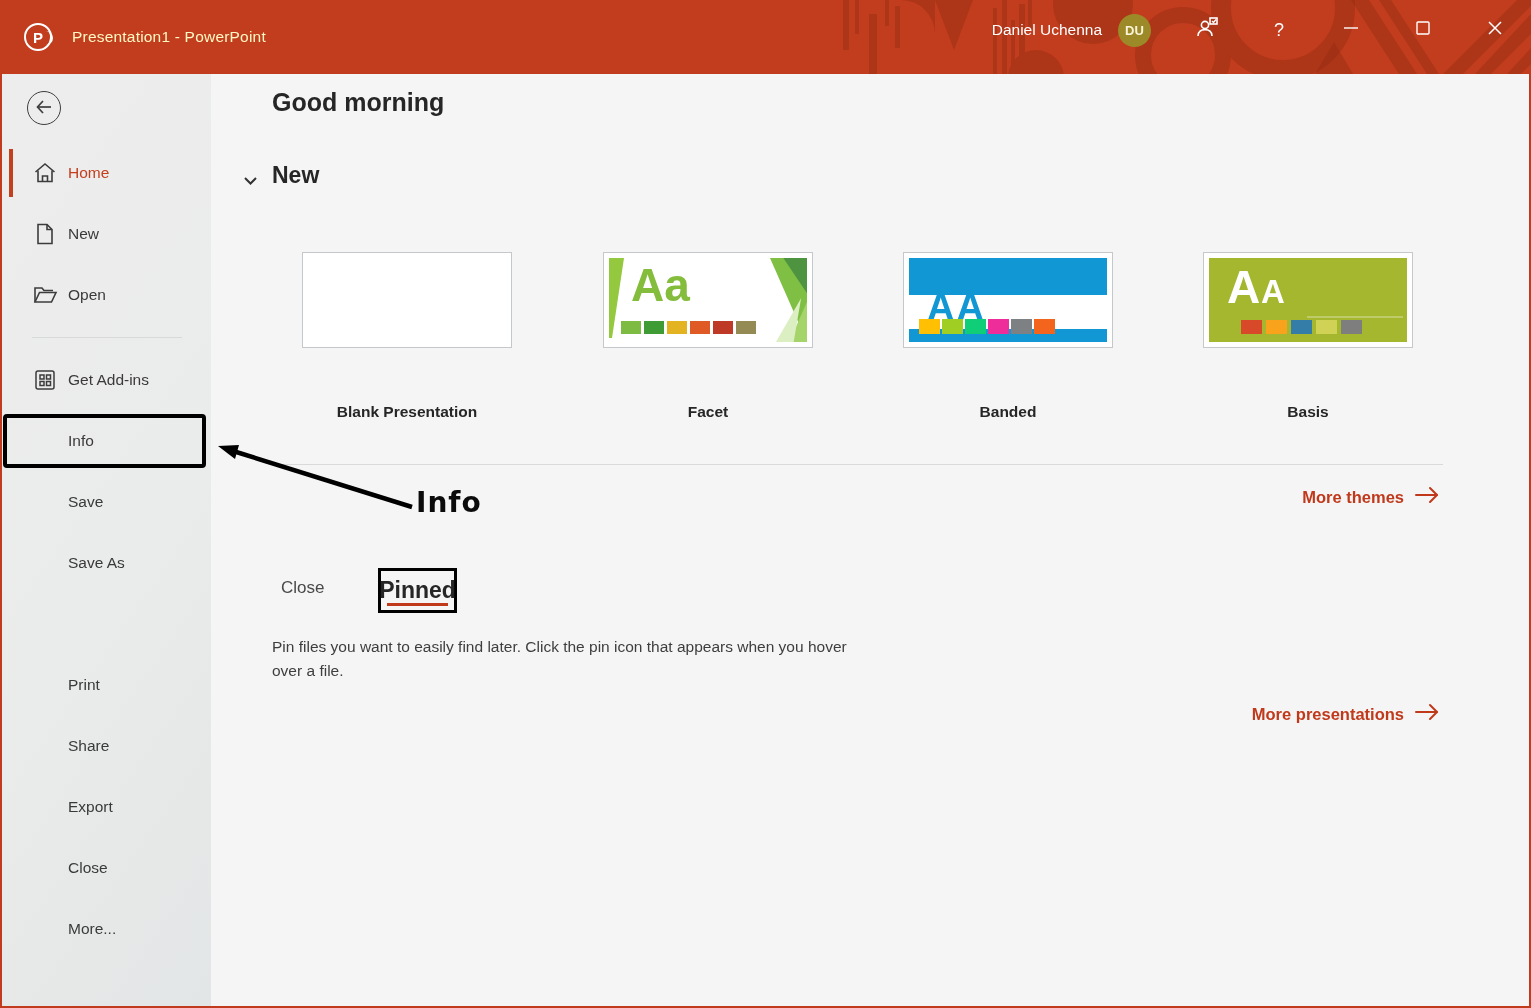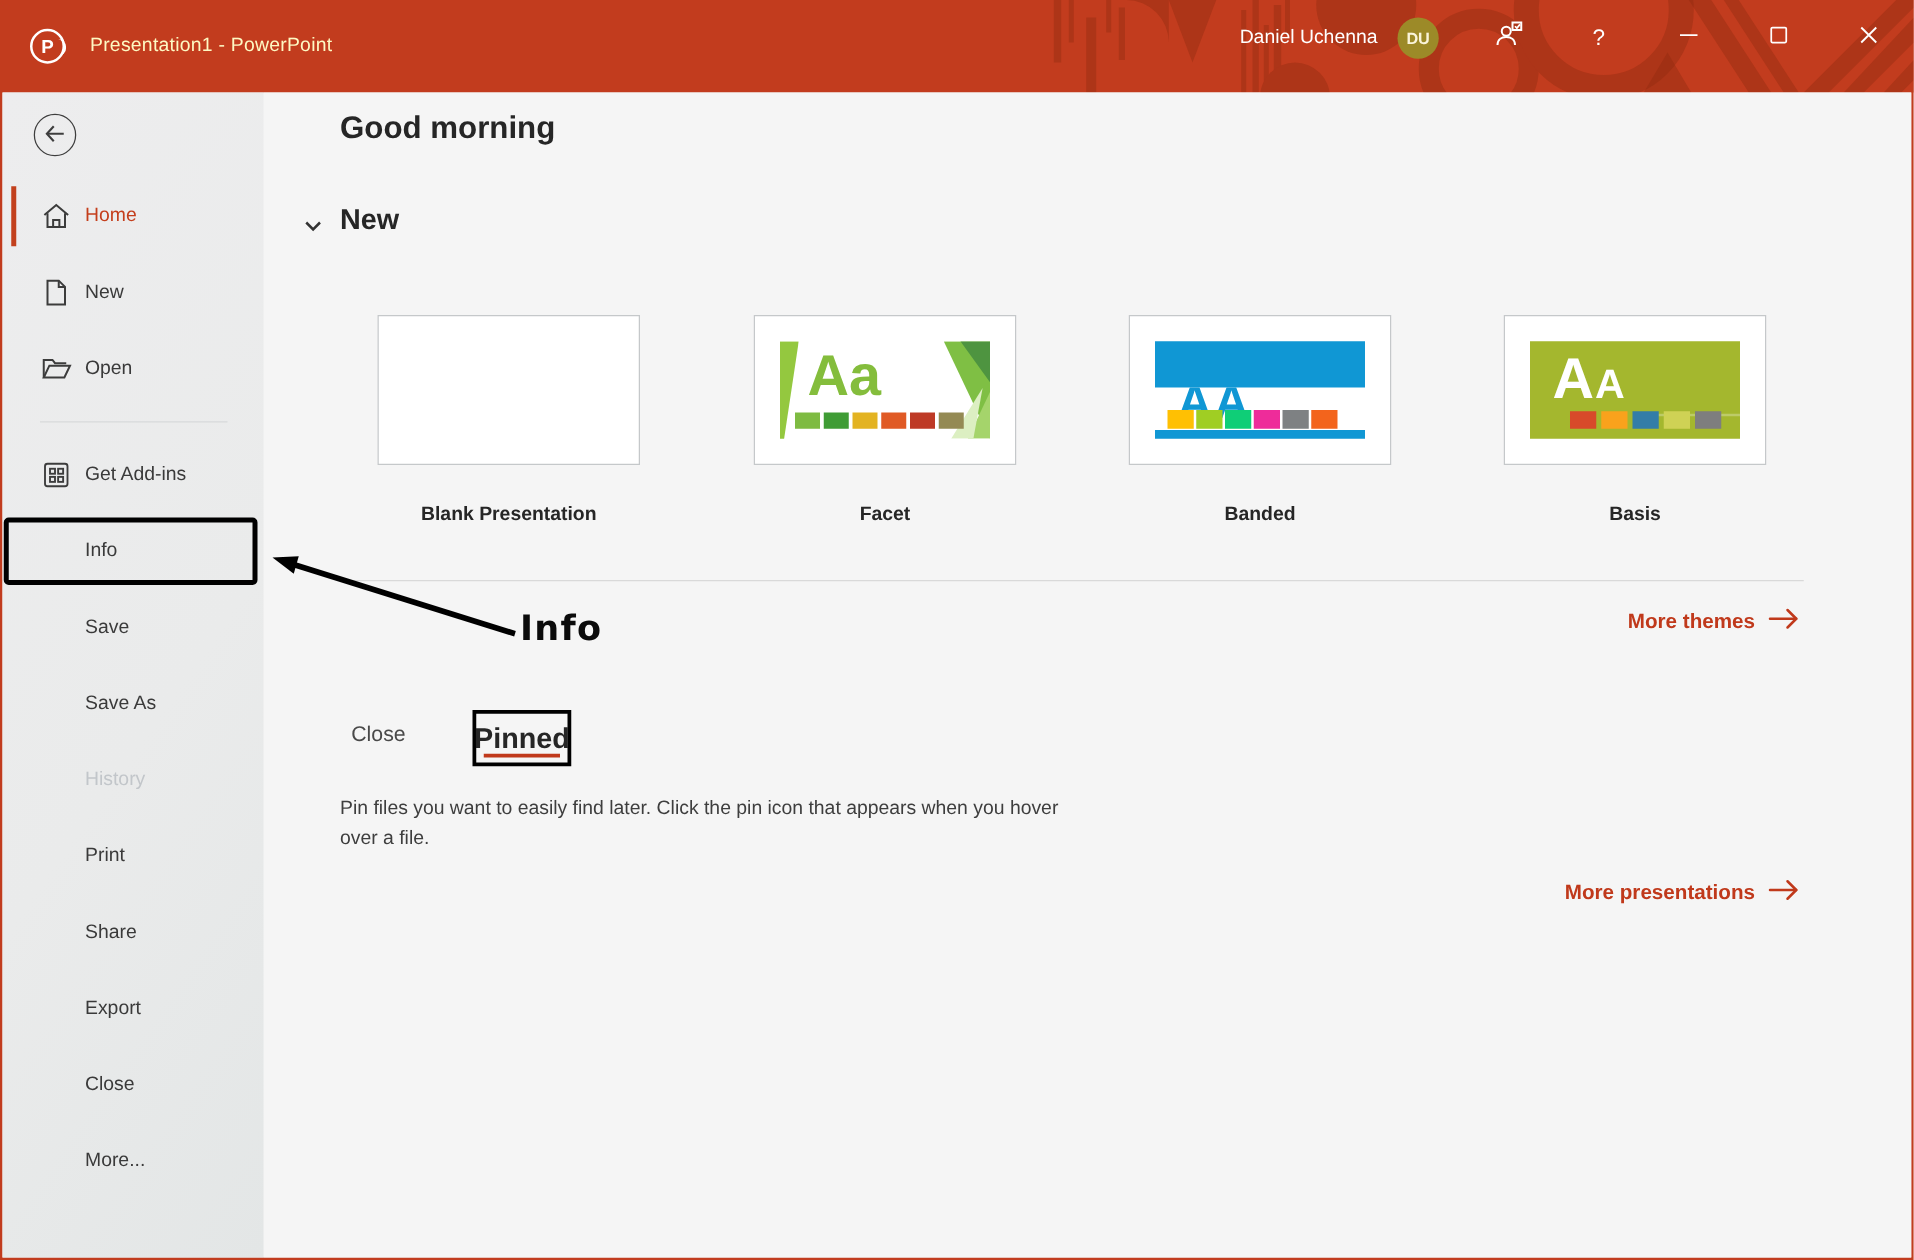--- a/index.html
+++ b/index.html
@@ -41,22 +41,22 @@
   .sb-item.disabled .sb-label { color:#c2c6ca; }
   .accent-bar { position:absolute; left:7px; top:4px; width:4px; height:48px; background:#c2401d; }
   .sb-divider { position:absolute; left:30px; top:263px; width:150px; height:1px; background:#d7d9da; }
 
   
   .main { position:absolute; left:211px; top:74px; width:1318px; height:932px; background:#f5f5f5; }
   .greeting { position:absolute; left:61px; top:14px; font-size:25px; font-weight:600; color:#262626; }
   .new-chevron { position:absolute; left:31px; top:98px; }
   .new-label { position:absolute; left:61px; top:88px; font-size:23px; font-weight:700; color:#262626; }
 
-  .card { position:absolute; top:178px; width:210px; height:120px; background:#fff;
-          border:1px solid #c5c8ca; padding:20px; cursor:pointer; }
+  .card { position:absolute; top:178px; width:210px; height:96px; background:#fff;
+          border:1px solid #c5c8ca; padding:5px; cursor:pointer; }
   .preview { position:relative; width:100%; height:100%; overflow:hidden; background:#fff; }
   .card-label { position:absolute; top:329px; width:210px; text-align:center; font-size:15.5px;
                 font-weight:700; color:#262626; }
 
   
   .facet-aa { position:absolute; left:22px; top:0px; font-size:46px; font-weight:600; color:#84bd3c; }
   .facet-sliver { position:absolute; left:0; top:0; width:20px; height:80px; background:#94c83f;
                   clip-path:polygon(0 0,75% 0,15% 100%,0 100%); }
   .ft { position:absolute; right:0; top:0; width:74px; height:100%; }
   .ft1 { background:#7fbf44; clip-path:polygon(50% 0,100% 0,100% 100%); }
@@ -237,23 +237,20 @@
 
     <div class="sb-item" style="top:339px">
       <span class="sb-label">Info</span>
     </div>
     <div class="sb-item" style="top:400px">
       <span class="sb-label">Save</span>
     </div>
     <div class="sb-item" style="top:461px">
       <span class="sb-label">Save As</span>
     </div>
-    <div class="sb-item disabled" style="top:522px">
-      <span class="sb-label">History</span>
-    </div>
     <div class="sb-item" style="top:644px">
       <span class="sb-label">Share</span>
     </div>
     <div class="sb-item" style="top:583px">
       <span class="sb-label">Print</span>
     </div>
     <div class="sb-item" style="top:705px">
       <span class="sb-label">Export</span>
     </div>
     <div class="sb-item" style="top:766px">

